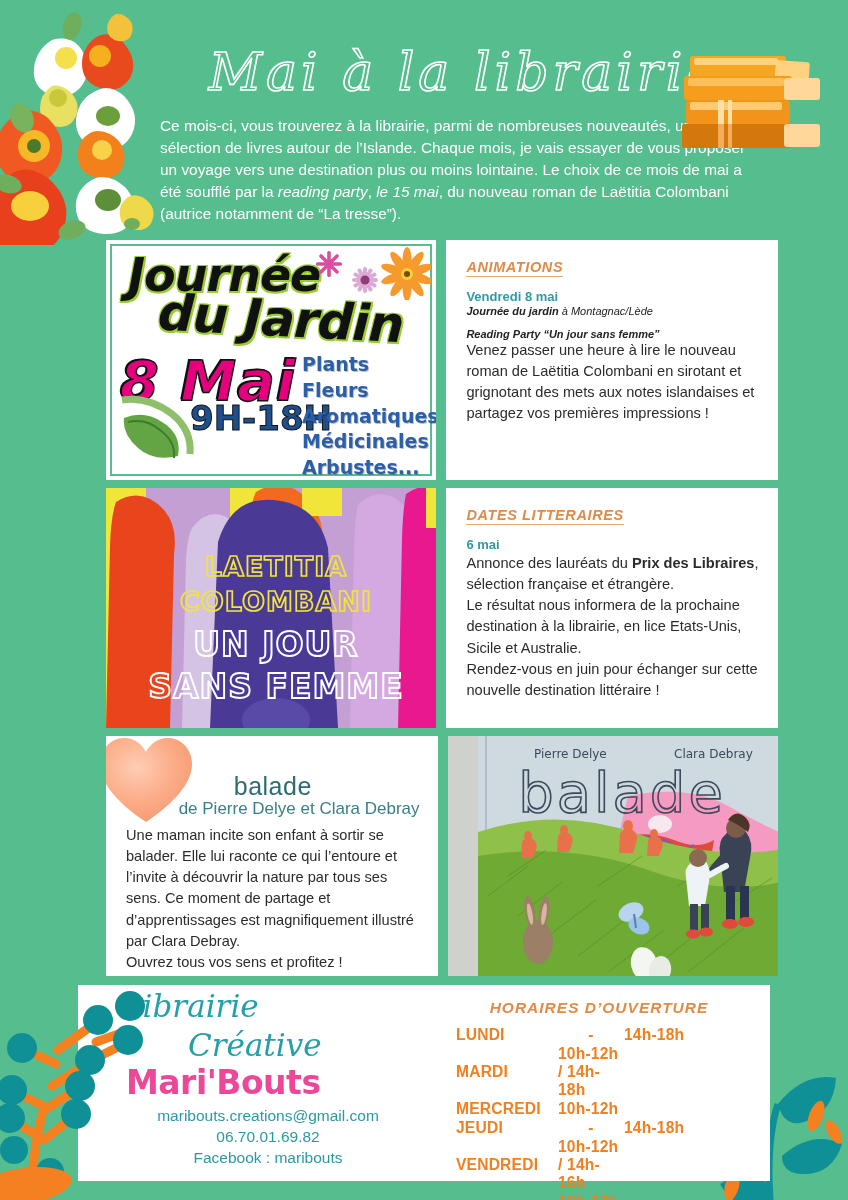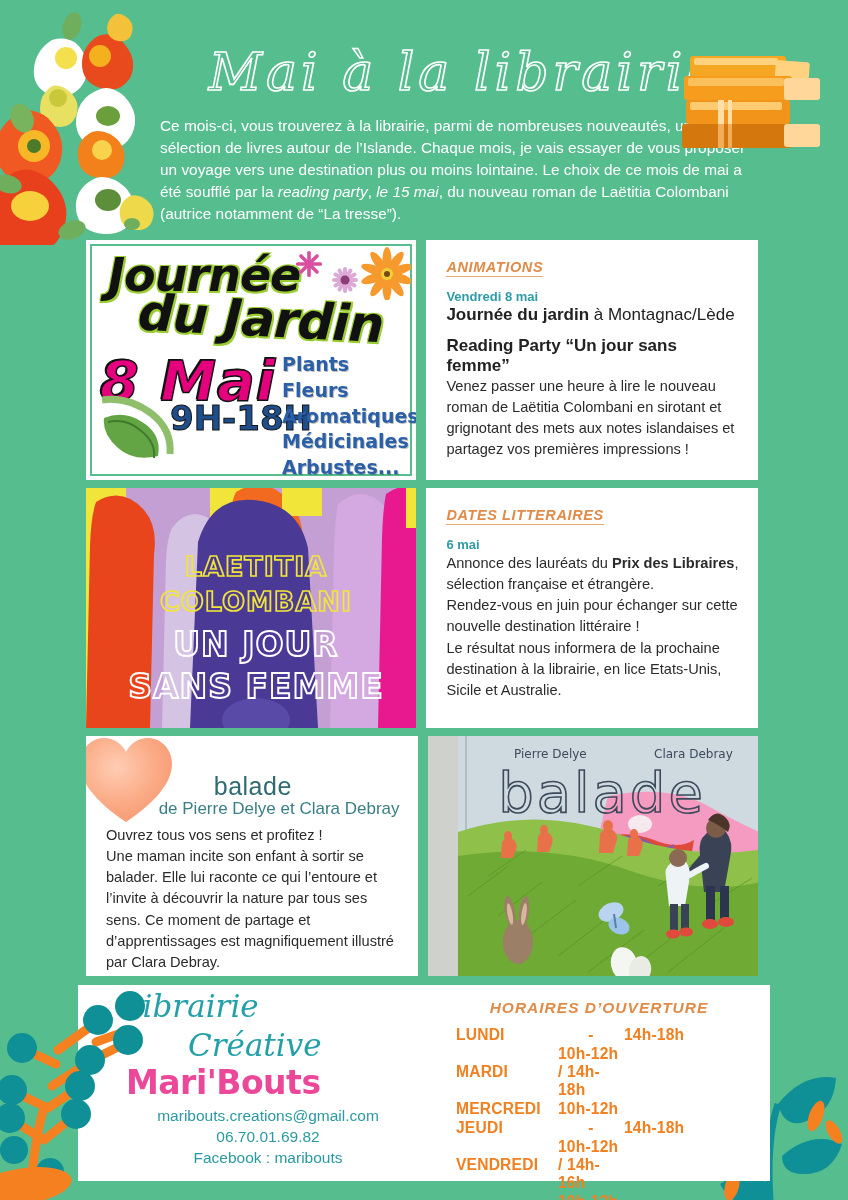--- a/index.html
+++ b/index.html
@@ -33,21 +33,21 @@
   .intro {
     margin-top: 10px;
     color: #ffffff;
     font-size: 15.4px;
     line-height: 1.42;
     text-align: left;
   }
   .intro i { font-style: italic; }
 
   
-  .grid { position: absolute; left: 66px; top: 240px; width: 692px; padding-left: 20px; }
+  .grid { position: absolute; left: 86px; top: 240px; width: 692px; padding-left: 20px; }
   .row { display: flex; gap: 10px; margin-bottom: 8px; }
   .card {
     background: #ffffff;
     width: 341px;
     height: 240px;
     overflow: hidden;
     position: relative;
   }
   .card.text { padding: 18px 18px 10px 20px; }
 
@@ -56,21 +56,21 @@
     font-size: 14.5px;
     font-weight: bold;
     font-style: italic;
     letter-spacing: 0.6px;
     border-bottom: 1.6px solid #e8a96f;
     display: inline-block;
     padding-bottom: 1px;
     margin-bottom: 12px;
   }
   .date { color: #2e9ba6; font-weight: bold; font-size: 13px; margin-bottom: 1px; }
-  .ev-title { color: #222; font-weight: bold; font-size: 17px; }
+  .ev-title { color: #222; font-weight: bold; font-size: 11px; font-style: italic; }
   .ev-title span { font-weight: normal; }
   .body-txt { color: #2b2b2b; font-size: 14.6px; line-height: 1.45; }
   .body-txt b { font-weight: bold; }
   .gap { height: 11px; }
 
   
   .jardin { background: #ffffff; }
   .jardin .border { position:absolute; inset:4px; border:2px solid #56bd8f; }
   .j-line1, .j-line2 {
     position: absolute;
@@ -306,41 +306,41 @@
         <text x="170" y="123" text-anchor="middle" font-family="DejaVu Sans, sans-serif" font-size="27" font-weight="bold" fill="none" stroke="#f2e53a" stroke-width="1.7" letter-spacing="1">COLOMBANI</text>
         <text x="170" y="168" text-anchor="middle" font-family="DejaVu Sans, sans-serif" font-size="33" font-weight="bold" fill="none" stroke="#ffffff" stroke-width="1.9" letter-spacing="1">UN JOUR</text>
         <text x="170" y="210" text-anchor="middle" font-family="DejaVu Sans, sans-serif" font-size="33" font-weight="bold" fill="none" stroke="#ffffff" stroke-width="1.9" letter-spacing="1">SANS FEMME</text>
       </svg>
     </div>
 
     <div class="card text">
       <div class="sec-head">DATES LITTERAIRES</div>
       <div class="date">6 mai</div>
       <div class="body-txt"><span>Annonce des lauréats du </span><b>Prix des Libraires</b><span>, sélection française et étrangère.</span></div>
+      <div class="body-txt">Le résultat nous informera de la prochaine destination à la librairie, en lice Etats-Unis, Sicile et Australie.</div>
       <div class="body-txt">Rendez-vous en juin pour échanger sur cette nouvelle destination littéraire !</div>
-      <div class="body-txt">Le résultat nous informera de la prochaine destination à la librairie, en lice Etats-Unis, Sicile et Australie.</div>
     </div>
   </div>
 
   <div class="row">
     <div class="card text" style="padding-top:10px;">
       <svg class="heart" viewBox="0 0 104 100">
         <defs>
           <radialGradient id="hg" cx="40%" cy="35%" r="70%">
             <stop offset="0%" stop-color="#ffcdb4"></stop>
             <stop offset="60%" stop-color="#fbab86"></stop>
             <stop offset="100%" stop-color="#f59a74"></stop>
           </radialGradient>
         </defs>
         <path d="M52 94 C22 74 6 54 6 36 C6 20 18 10 30 10 C40 10 48 16 52 24 C56 16 64 10 74 10 C86 10 98 20 98 36 C98 54 82 74 52 94z" fill="url(#hg)"></path>
       </svg>
       <div class="bal-title">balade</div>
       <div class="bal-sub">de Pierre Delye et Clara Debray</div>
+      <div class="body-txt">Une maman incite son enfant à sortir se balader. Elle lui raconte ce qui l’entoure et l’invite à découvrir la nature par tous ses sens. Ce moment de partage et d’apprentissages est magnifiquement illustré par Clara Debray.</div>
       <div class="body-txt">Ouvrez tous vos sens et profitez !</div>
-      <div class="body-txt">Une maman incite son enfant à sortir se balader. Elle lui raconte ce qui l’entoure et l’invite à découvrir la nature par tous ses sens. Ce moment de partage et d’apprentissages est magnifiquement illustré par Clara Debray.</div>
     </div>
 
     <div class="card cover-bal">
       <svg width="341" height="240" viewBox="0 0 341 240">
         <rect width="341" height="240" fill="#cfd1cc"></rect>
         <rect x="30" y="0" width="311" height="240" fill="#cfd9e0"></rect>
         <line x1="38" y1="0" x2="38" y2="240" stroke="#a8b4bc" stroke-width="1.5"></line>
         <path d="M180 60 q60 -12 100 10 q40 22 61 30 v40 h-180z" fill="#f59ac0"></path>
         <ellipse cx="212" cy="88" rx="12" ry="9" fill="#f6e8ef"></ellipse>
         <path d="M150 110 q40 -20 76 -6 q24 10 40 0 l-4 24 h-116z" fill="#e04a3c"></path>

